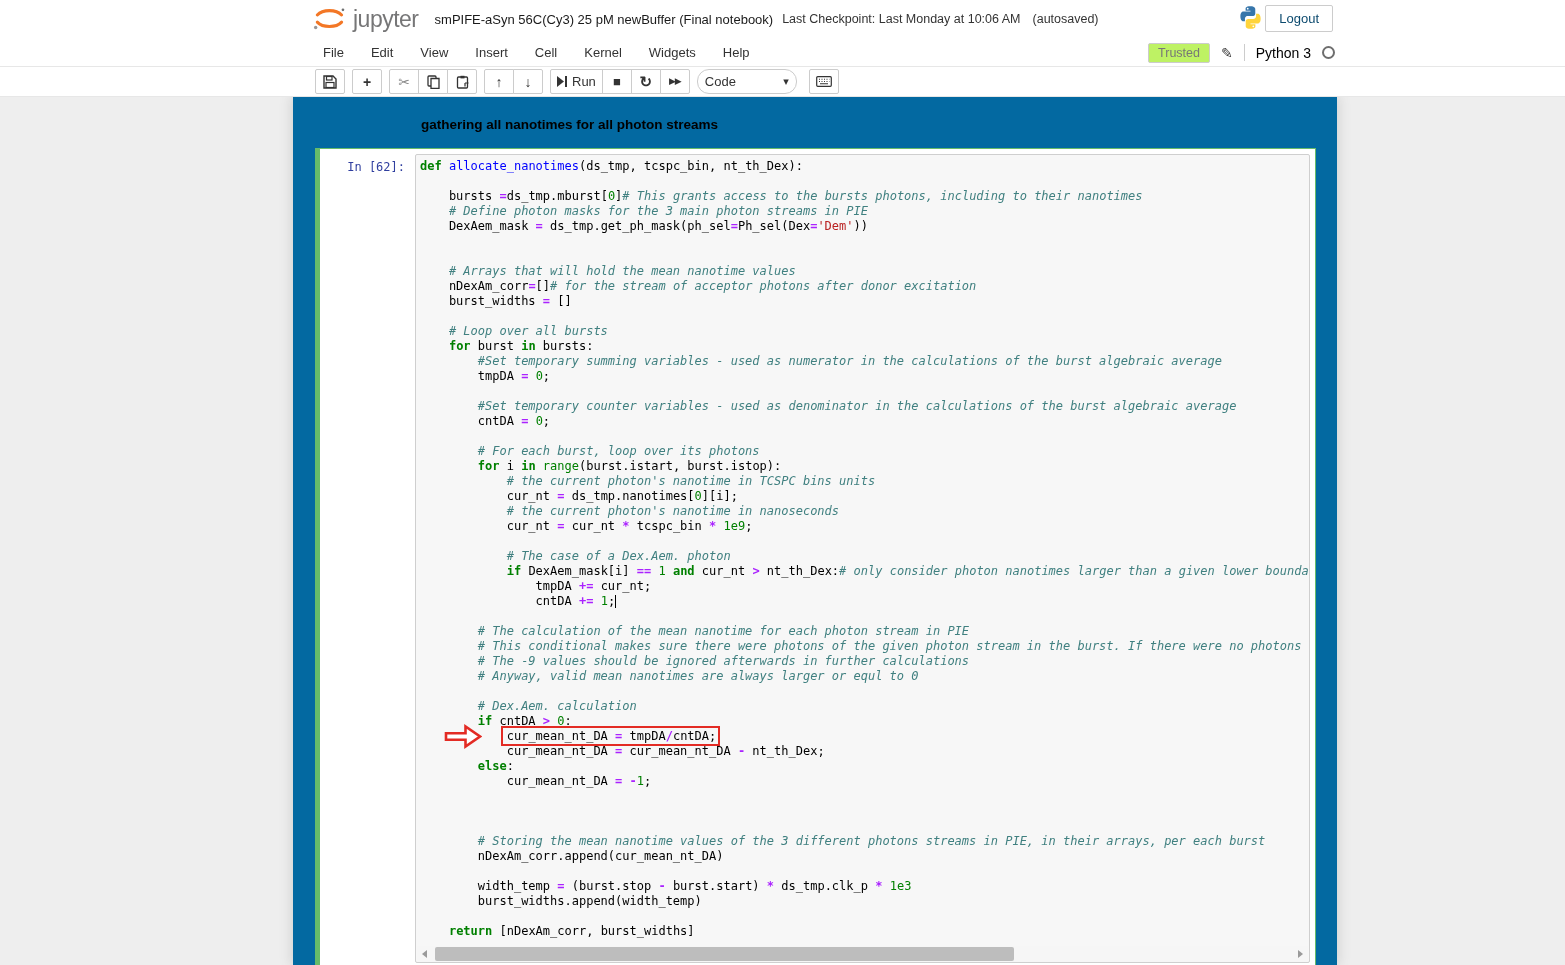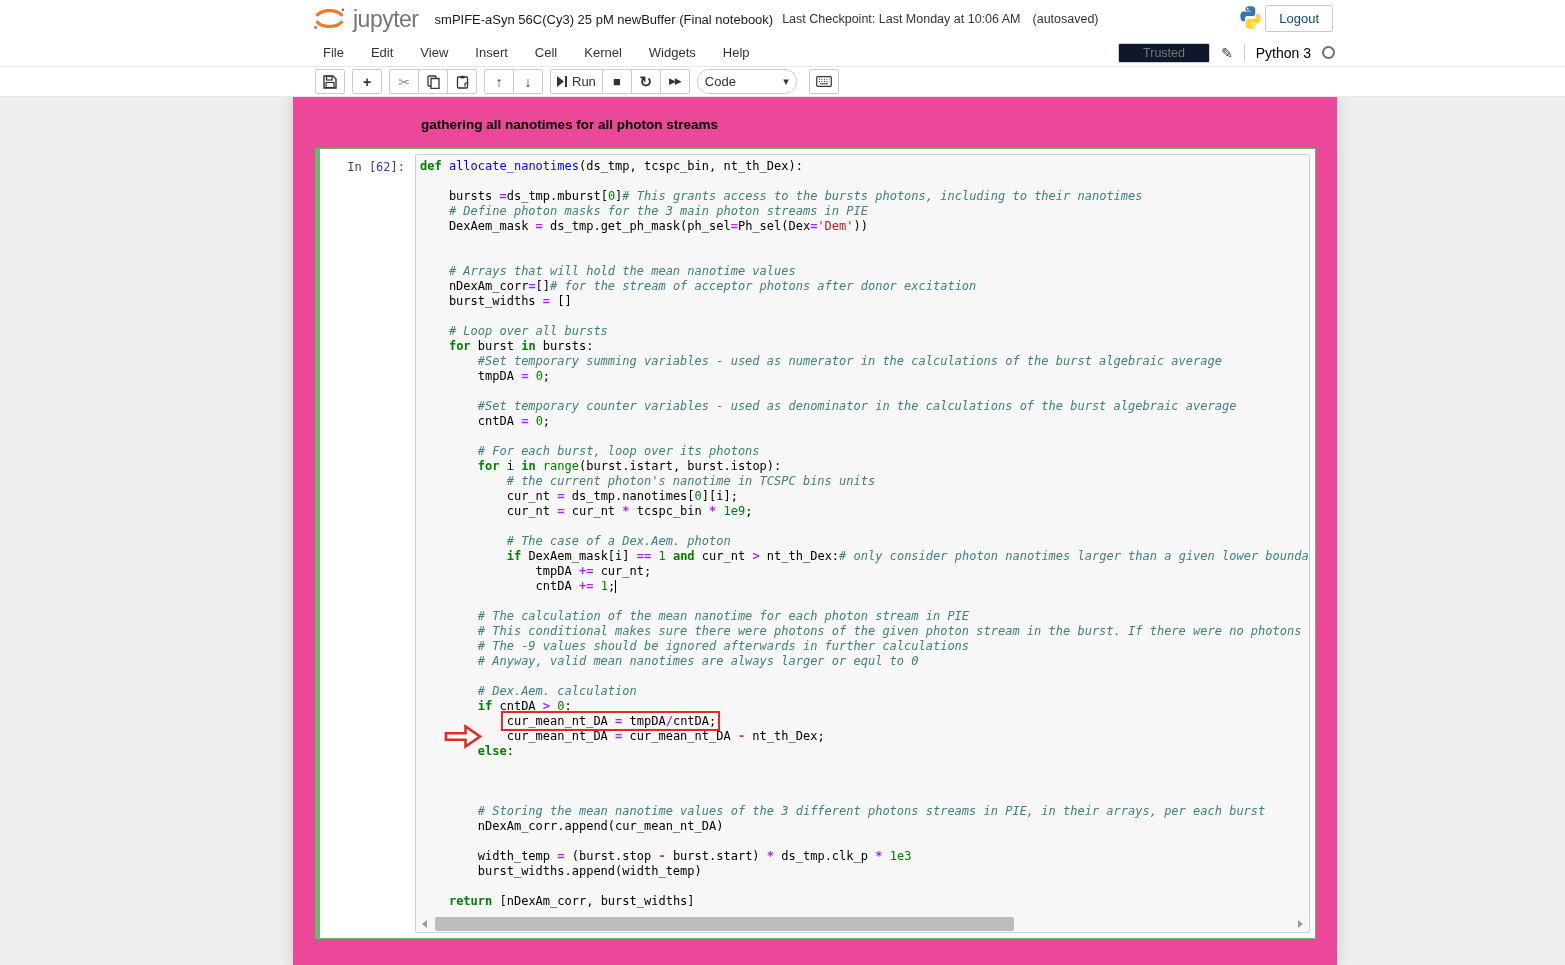--- a/index.html
+++ b/index.html
@@ -18,21 +18,21 @@
   .checkpoint{font-size:12.5px; color:#333; margin-left:9px; white-space:nowrap;}
   .autosaved{font-size:12.5px; color:#333; margin-left:12px;}
   .py-logo{position:absolute; left:1237px; top:4px; width:27px; height:27px;}
   .logout-btn{position:absolute; right:232px; top:5px; background:#fff; border:1px solid #ccc; border-radius:2px;
     padding:5px 13px; font-size:13px; color:#0c4a6e; cursor:pointer;}
 
   .menu-row{height:29px; border-bottom:1px solid #e7e7e7; display:flex; align-items:center; padding-left:323px; position:relative;}
   .menu-list{display:flex; list-style:none; align-items:center;justify-content:flex-end;}
   .menu-list li{font-size:13px; color:#333; margin-right:27px; cursor:pointer; white-space:nowrap;}
   .menu-right{position:absolute; right:230px; top:0; height:29px; display:flex; align-items:center; gap:11px;}
-  .trusted-badge{border:1px solid #ccc; border-radius:2px; color:#777; font-size:12.5px; padding:2px 24px; background:#0f172a;}
+  .trusted-badge{border:1px solid #ccc; border-radius:2px; color:#777; font-size:12.5px; padding:2px 9px; background:#bef264;}
   .pencil-icon{font-size:14px; color:#333;}
   .menu-divider{width:1px; height:17px; background:#ccc;}
   .kernel-name{font-size:14px; color:#000;}
   .kernel-circle{width:13px; height:13px; border:2px solid #6e6e6e; border-radius:50%; display:inline-block;}
 
   .toolbar-row{height:30px; border-bottom:1px solid #e7e7e7; display:flex; align-items:center; padding-left:315px; background:#fff;}
   .btn-group{display:flex; margin-right:7px;}
   .tb-btn{min-width:30px; height:25px; background:#fff; border:1px solid #ccc; color:#333;
     display:flex; align-items:center; justify-content:center; cursor:pointer; font-size:13px; padding:0 6px;}
   .btn-group .tb-btn + .tb-btn{margin-left:-1px;}
@@ -44,21 +44,21 @@
   .arrow-glyph{font-size:14px; font-weight:bold; line-height:1;}
   .stop-glyph{font-size:13px; line-height:1;}
   .refresh-glyph{font-size:15px; font-weight:bold; line-height:1;}
   .ff-glyph{font-size:9px; letter-spacing:-1px; line-height:1;}
   .celltype-select{width:100px; height:25px; border:1px solid #ccc; border-radius:12px; background:#fff;
     display:flex; align-items:center; justify-content:space-between; padding:0 7px; font-size:13px; color:#333;
     margin-right:12px; cursor:pointer;}
   .select-chevron{color:#333; font-size:11px;}
 
   
-  #notebook-container{position:absolute; left:293px; top:97px; width:1044px; height:868px; background:#ec4899;
+  #notebook-container{position:absolute; left:293px; top:97px; width:1044px; height:868px; background:#0369a1;
     box-shadow:0 0 12px 1px rgba(87,87,87,0.2); padding-top:18px; overflow:hidden;}
 
   .md-cell{margin-left:128px; height:20px; cursor:pointer;}
   .md-heading{font-size:13.5px; font-weight:bold; color:#000;}
 
   .code-cell{position:relative; margin-left:22px; margin-right:21px; margin-top:13px; display:flex;
     border:1px solid var(--green); border-left:5px solid var(--green); background:#fff;}
   .prompt-col{width:95px; flex:none; text-align:right; padding:11px 10px 0 0;
     font-family:"DejaVu Sans Mono", monospace; font-size:12px; color:#303F9F; white-space:nowrap;}
   .input-area{flex:1; margin:5px 5px 5px 0; border:1px solid #cfcfcf; border-radius:2px; background:#f7f7f7; overflow:hidden;}
@@ -231,37 +231,39 @@
           <div class="cm-line"><span class="tok-cm">        #Set temporary summing variables - used as numerator in the calculations of the burst algebraic average</span></div>
           <div class="cm-line"><span class="tok-pl">        tmpDA </span><span class="tok-op">=</span><span class="tok-pl"> </span><span class="tok-nu">0</span><span class="tok-pl">;</span></div>
           <div class="cm-line"></div>
           <div class="cm-line"><span class="tok-cm">        #Set temporary counter variables - used as denominator in the calculations of the burst algebraic average</span></div>
           <div class="cm-line"><span class="tok-pl">        cntDA </span><span class="tok-op">=</span><span class="tok-pl"> </span><span class="tok-nu">0</span><span class="tok-pl">;</span></div>
           <div class="cm-line"></div>
           <div class="cm-line"><span class="tok-cm">        # For each burst, loop over its photons</span></div>
           <div class="cm-line"><span class="tok-pl">        </span><span class="tok-kw">for</span><span class="tok-pl"> i </span><span class="tok-kw">in</span><span class="tok-pl"> </span><span class="tok-bi">range</span><span class="tok-pl">(burst.istart, burst.istop):</span></div>
           <div class="cm-line"><span class="tok-cm">            # the current photon's nanotime in TCSPC bins units</span></div>
           <div class="cm-line"><span class="tok-pl">            cur_nt </span><span class="tok-op">=</span><span class="tok-pl"> ds_tmp.nanotimes[</span><span class="tok-nu">0</span><span class="tok-pl">][i];</span></div>
+          <div class="cm-line"><span class="tok-cm">            # the current photon's nanotime in nanoseconds</span></div>
           <div class="cm-line"><span class="tok-pl">            cur_nt </span><span class="tok-op">=</span><span class="tok-pl"> cur_nt </span><span class="tok-op">*</span><span class="tok-pl"> tcspc_bin </span><span class="tok-op">*</span><span class="tok-pl"> </span><span class="tok-nu">1e9</span><span class="tok-pl">;</span></div>
           <div class="cm-line"></div>
           <div class="cm-line"><span class="tok-cm">            # The case of a Dex.Aem. photon</span></div>
           <div class="cm-line"><span class="tok-pl">            </span><span class="tok-kw">if</span><span class="tok-pl"> DexAem_mask[i] </span><span class="tok-op">==</span><span class="tok-pl"> </span><span class="tok-nu">1</span><span class="tok-pl"> </span><span class="tok-kw">and</span><span class="tok-pl"> cur_nt </span><span class="tok-op">&gt;</span><span class="tok-pl"> nt_th_Dex:</span><span class="tok-cm"># only consider photon nanotimes larger than a given lower boundary, d</span></div>
           <div class="cm-line"><span class="tok-pl">                tmpDA </span><span class="tok-op">+=</span><span class="tok-pl"> cur_nt;</span></div>
           <div class="cm-line"><span class="tok-pl">                cntDA </span><span class="tok-op">+=</span><span class="tok-pl"> </span><span class="tok-nu">1</span><span class="tok-pl">;</span><span class="cursor"></span></div>
           <div class="cm-line"></div>
           <div class="cm-line"><span class="tok-cm">        # The calculation of the mean nanotime for each photon stream in PIE</span></div>
           <div class="cm-line"><span class="tok-cm">        # This conditional makes sure there were photons of the given photon stream in the burst. If there were no photons of th</span></div>
           <div class="cm-line"><span class="tok-cm">        # The -9 values should be ignored afterwards in further calculations</span></div>
           <div class="cm-line"><span class="tok-cm">        # Anyway, valid mean nanotimes are always larger or equl to 0</span></div>
           <div class="cm-line"></div>
           <div class="cm-line"><span class="tok-cm">        # Dex.Aem. calculation</span></div>
           <div class="cm-line"><span class="tok-pl">        </span><span class="tok-kw">if</span><span class="tok-pl"> cntDA </span><span class="tok-op">&gt;</span><span class="tok-pl"> </span><span class="tok-nu">0</span><span class="tok-pl">:</span></div>
           <div class="cm-line"><span class="tok-pl">            </span><span class="redbox"><span class="tok-pl">cur_mean_nt_DA </span><span class="tok-op">=</span><span class="tok-pl"> tmpDA</span><span class="tok-op">/</span><span class="tok-pl">cntDA;</span></span></div>
           <div class="cm-line"><span class="tok-pl">            cur_mean_nt_DA </span><span class="tok-op">=</span><span class="tok-pl"> cur_mean_nt_DA </span><span class="tok-op">-</span><span class="tok-pl"> nt_th_Dex;</span></div>
           <div class="cm-line"><span class="tok-pl">        </span><span class="tok-kw">else</span><span class="tok-pl">:</span></div>
+          <div class="cm-line"><span class="tok-pl">            cur_mean_nt_DA </span><span class="tok-op">=</span><span class="tok-pl"> </span><span class="tok-op">-</span><span class="tok-nu">1</span><span class="tok-pl">;</span></div>
           <div class="cm-line"></div>
           <div class="cm-line"></div>
           <div class="cm-line"></div>
           <div class="cm-line"><span class="tok-cm">        # Storing the mean nanotime values of the 3 different photons streams in PIE, in their arrays, per each burst</span></div>
           <div class="cm-line"><span class="tok-pl">        nDexAm_corr.append(cur_mean_nt_DA)</span></div>
           <div class="cm-line"></div>
           <div class="cm-line"><span class="tok-pl">        width_temp </span><span class="tok-op">=</span><span class="tok-pl"> (burst.stop </span><span class="tok-op">-</span><span class="tok-pl"> burst.start) </span><span class="tok-op">*</span><span class="tok-pl"> ds_tmp.clk_p </span><span class="tok-op">*</span><span class="tok-pl"> </span><span class="tok-nu">1e3</span></div>
           <div class="cm-line"><span class="tok-pl">        burst_widths.append(width_temp)</span></div>
           <div class="cm-line"></div>
           <div class="cm-line"><span class="tok-pl">    </span><span class="tok-kw">return</span><span class="tok-pl"> [nDexAm_corr, burst_widths]</span></div>

